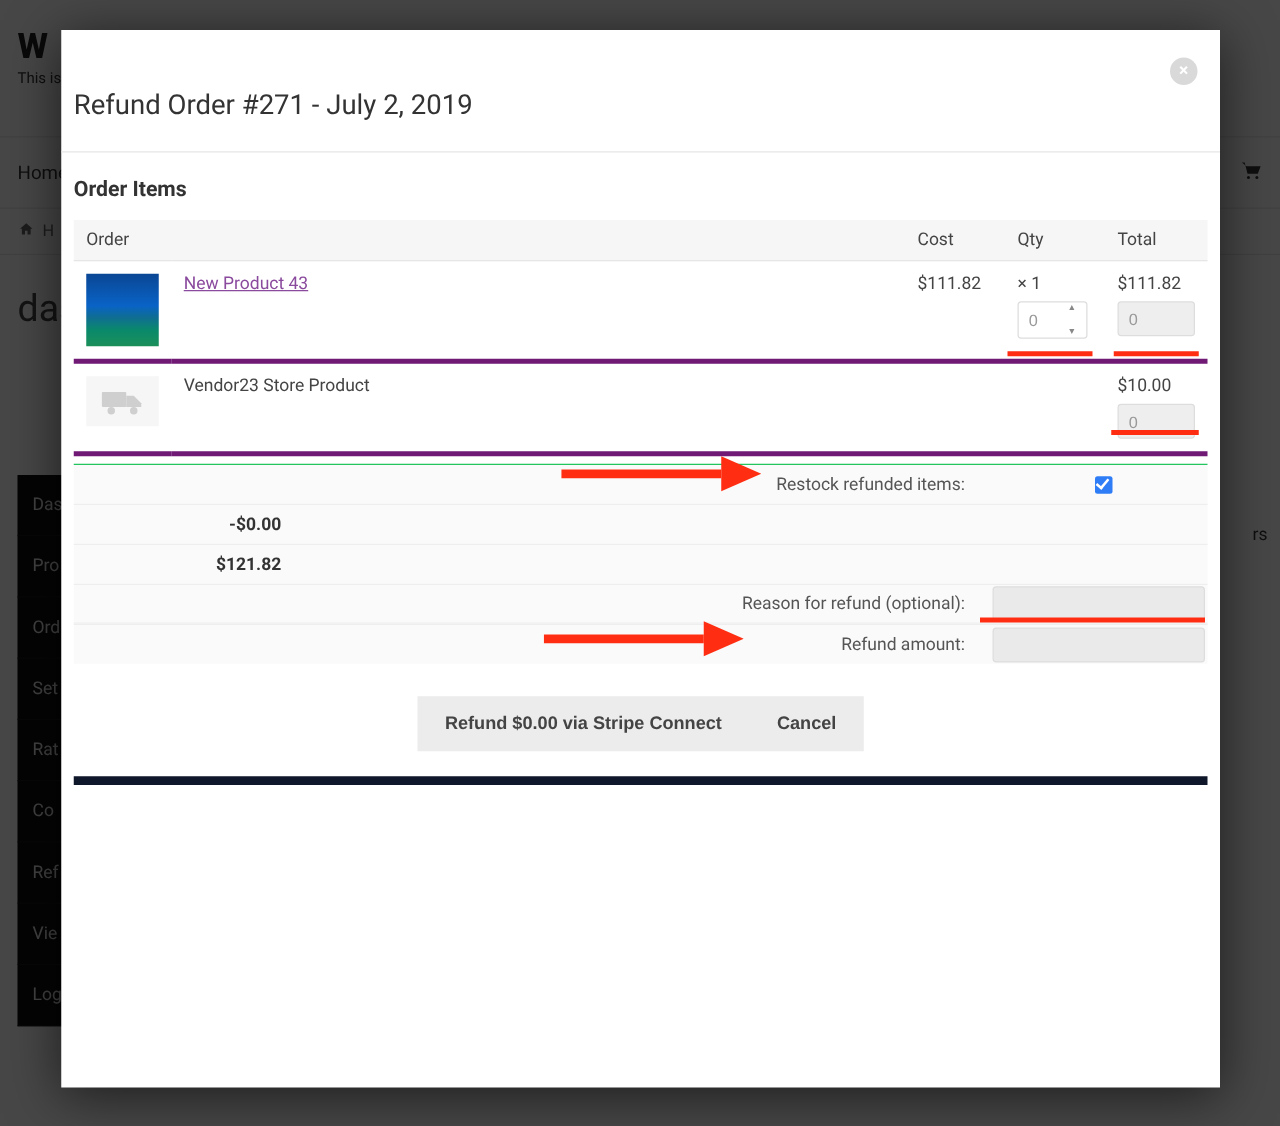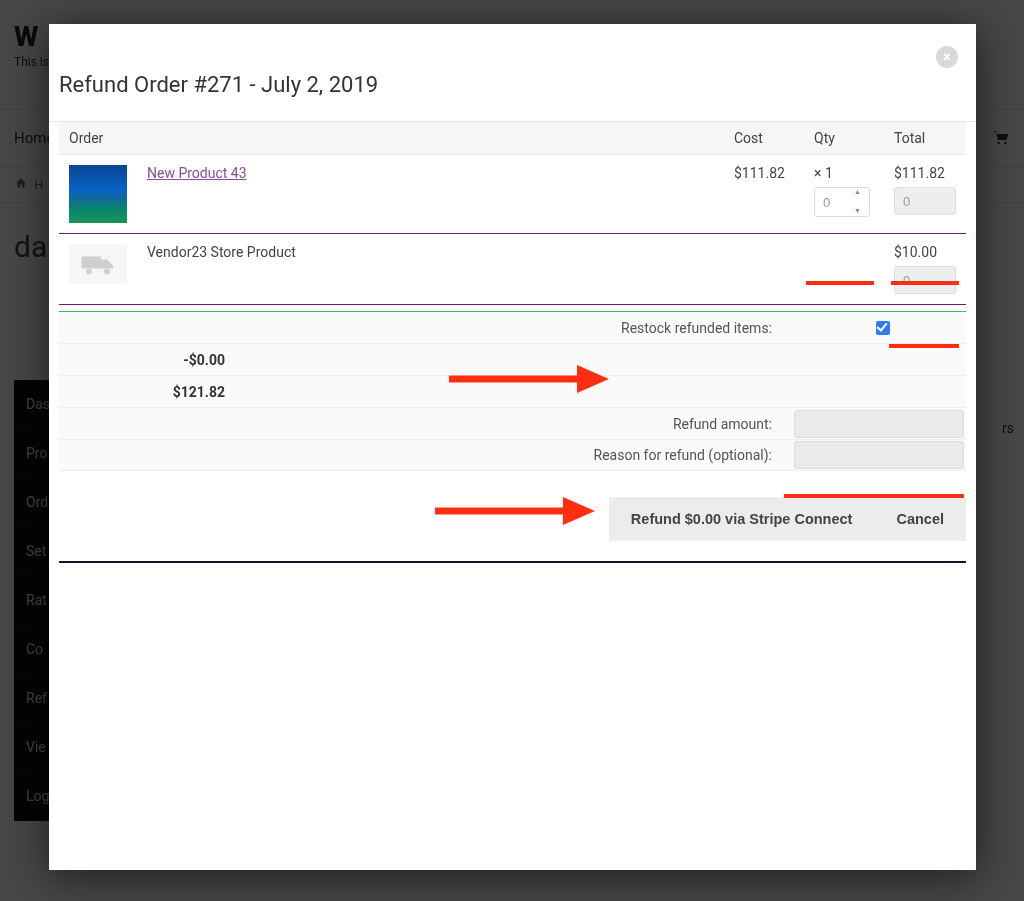--- a/index.html
+++ b/index.html
@@ -31,21 +31,21 @@
   .section-title { font-size:17px; font-weight:700; color:#333; padding:20px 0 14px; }
 
   
   .tbl { width:100%; border-collapse:collapse; }
   .tbl thead tr { background:#f6f6f6; }
   .tbl th { font-size:14px; font-weight:400; color:#444; text-align:left; padding:8px 10px; border-bottom:1px solid #e6e6e6; }
   .tbl th.cost, .tbl th.total, .tbl td.cost, .tbl td.total { text-align:left; }
   .tbl th.cost { width:80px; }
   .tbl th.qty { width:80px; }
   .tbl th.total { width:80px; }
-  .tbl td { padding:10px 10px; vertical-align:top; font-size:14px; color:#444; border-bottom:1px solid #701a75; }
+  .tbl td { padding:10px 10px; vertical-align:top; font-size:14px; color:#444; border-bottom:4px solid #701a75; }
   .tbl td.img-cell { width:72px; }
   .prod-thumb { width:58px; height:58px; background:linear-gradient(180deg,#0a4694 0%,#0963c6 44%,#0f6d93 60%,#0a8a6b 78%,#1b8f59 100%); display:block; }
   .ship-thumb { width:58px; height:40px; background:#f6f6f6; display:flex; align-items:center; justify-content:center; }
   .ship-thumb svg { width:36px; height:24px; }
   .prod-link { color:#8a4a9d; text-decoration:underline; }
   .num-input { width:56px; height:30px; border:1px solid #ddd; border-radius:3px; background:#fff; padding:0 18px 0 8px; color:#999; font-size:13px; position:relative; }
   .num-wrap { position:relative; display:inline-block; margin-top:6px; }
   .num-wrap .spin { position:absolute; right:4px; top:2px; bottom:2px; width:12px; display:flex; flex-direction:column; justify-content:space-between; }
   .num-wrap .spin span { font-size:7px; color:#888; line-height:1; cursor:pointer; }
   .tot-input { width:62px; height:28px; border:1px solid #ddd; border-radius:3px; background:#eeeeee; padding:0 8px; color:#999; font-size:13px; margin-top:6px; }
@@ -62,21 +62,21 @@
   .chk::after { content:""; position:absolute; left:3px; top:0px; width:4px; height:8px; border:solid #fff; border-width:0 2px 2px 0; transform:rotate(40deg); }
   .refund-input, .reason-input { width:170px; height:28px; background:#eaeaea; border:1px solid #ddd; border-radius:3px; }
   .summary .input-row .sval { padding-right:2px; }
 
   
   .ann-underline { position:absolute; height:4px; background:#ff2e12; }
   .ann-arrow { position:absolute; }
   .ann-arrow svg { display:block; }
 
   
-  .footer { display:flex; justify-content:flex-end; padding:26px 0 20px; border-bottom:2px solid #0f172a; }
+  .footer { display:flex; justify-content:center; padding:26px 0 20px; border-bottom:7px solid #0f172a; }
   .btn { border:none; background:#ececec; color:#444; font-size:14.5px; font-weight:600; padding:14px 22px; cursor:pointer; }
   .btn.primary { min-width:220px; }
 
 </style>
 </head>
 <body>
 
 <div class="page-bg">
   <div class="topbar">
     <div class="title-frag">W</div>
@@ -116,20 +116,21 @@
 </div>
 
 <div class="dim"></div>
 
 <div class="modal">
   <div class="close-btn">
       <span>×</span>
     </div>
   <h1>Refund Order #271 - July 2, 2019</h1>
   <hr class="head">
+  <div class="section-title">Order Items</div>
 
   <table class="tbl">
     <thead>
       <tr>
         <th colspan="2">Order</th>
         <th class="cost">Cost</th>
         <th class="qty">Qty</th>
         <th class="total">Total</th>
       </tr>
     </thead>
@@ -183,32 +184,32 @@
       <div class="sval">
           <span class="chk"></span>
         </div>
     </div>
     <div class="srow">
       <div class="sval bold">-$0.00</div>
     </div>
     <div class="srow">
       <div class="sval bold">$121.82</div>
     </div>
+    <div class="srow input-row" style="border-bottom:1px solid #eee;">
+      <div class="slabel">Reason for refund (optional):</div>
+      <div class="sval">
+          <input class="reason-input" style="">
+        </div>
+    </div>
     <div class="srow input-row">
       <div class="slabel">Refund amount:</div>
       <div class="sval">
           <input class="refund-input" style="">
         </div>
     </div>
-    <div class="srow input-row" style="border-bottom:1px solid #eee;">
-      <div class="slabel">Reason for refund (optional):</div>
-      <div class="sval">
-          <input class="reason-input" style="">
-        </div>
-    </div>
   </div>
 
   <div class="footer">
     <button class="btn primary">Refund $0.00 via Stripe Connect</button>
     <button class="btn">Cancel</button>
   </div>
 
   <div class="ann-underline" style="left:757px; top:257px; width:68px;"></div>
   <div class="ann-underline" style="left:842px; top:257px; width:68px;"></div>
   <div class="ann-underline" style="left:840px; top:320px; width:70px;"></div>

